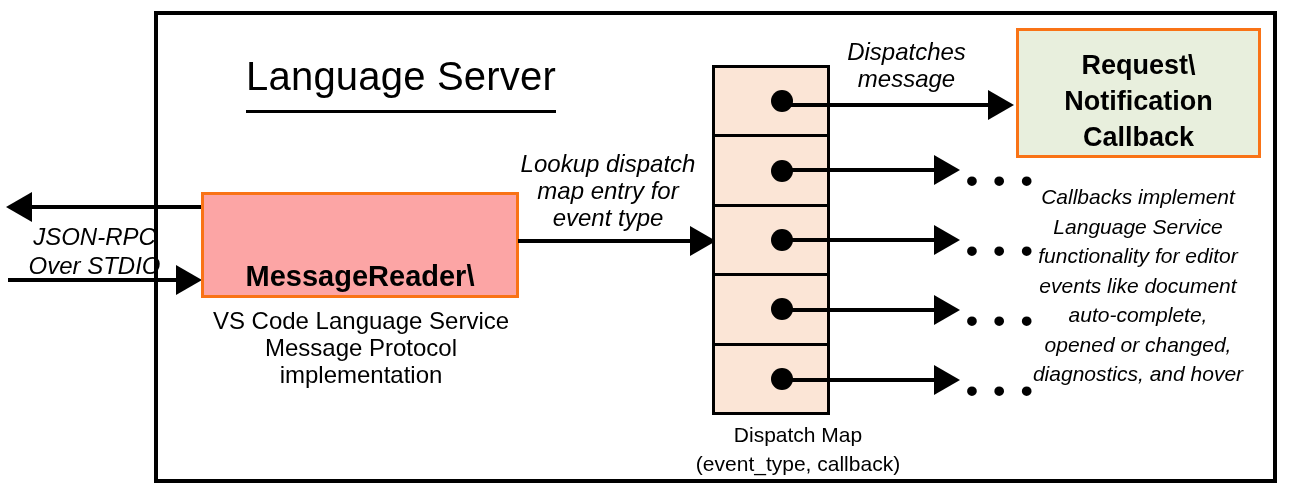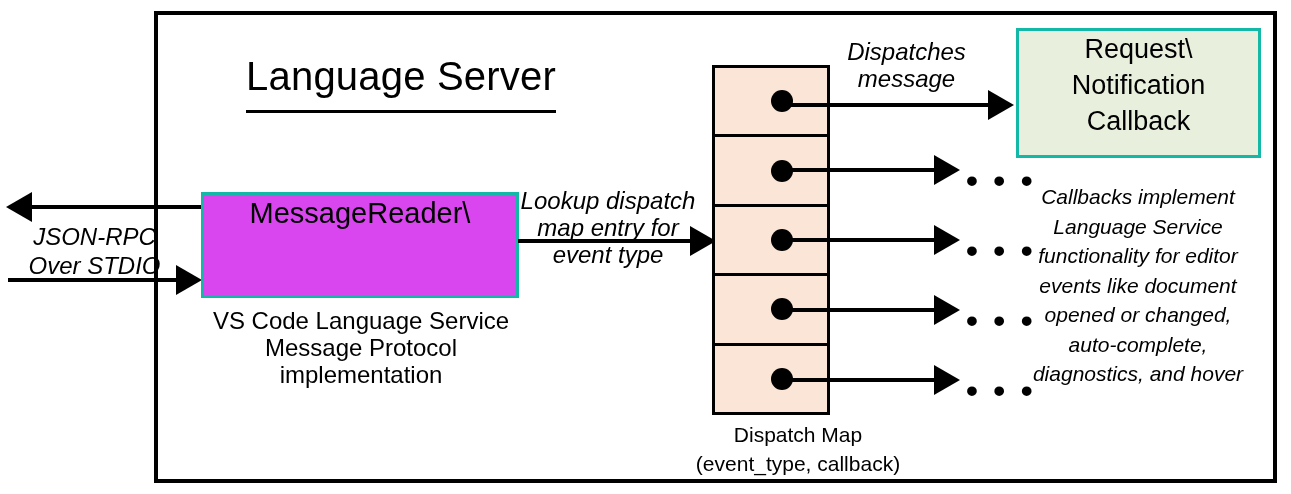--- a/index.html
+++ b/index.html
@@ -33,29 +33,30 @@
   }
   .title .t-underline{
     display:inline-block;
     border-bottom:3px solid #000;
     padding-bottom:10px;
   }
 
   
   .node-box{
     position:absolute;
-    border:3px solid #14b8a6;
+    border:3px solid #f97316;
     display:flex;
-    align-items:flex-start;
+    align-items:flex-end;
     justify-content:center;
     text-align:center;
+    font-weight:bold;
   }
   .box-reader{
     left:201px;top:192px;width:318px;height:106px;
-    background:#d946ef;
+    background:#fca5a5;
     font-size:29px;line-height:37px;
   }
   .box-callback{
     left:1016px;top:28px;width:245px;height:130px;
     background:#e8efdd;
     font-size:27px;line-height:36px;
   }
 
   
   .caption{
@@ -70,21 +71,21 @@
 
   
   .edge-label{
     position:absolute;
     font-style:italic;
     text-align:center;
     font-size:24px;
     line-height:27px;
   }
   .lbl-jsonrpc{left:22px;top:222px;width:145px;line-height:29px;}
-  .lbl-lookup{left:518px;top:150px;width:180px;margin-top:37px;}
+  .lbl-lookup{left:518px;top:150px;width:180px;}
   .lbl-dispatch{left:834px;top:38px;width:145px;}
 
   
   .dispatch-map{
     position:absolute;
     left:712px;top:65px;width:118px;height:350px;
     border:3px solid #000;
     background:#fbe5d6;
     display:flex;flex-direction:column;
   }
@@ -219,18 +220,18 @@
       <div>Request\</div>
       <div>Notification</div>
       <div>Callback</div>
     </div>
   </div>
   <div class="caption cap-callback">
     <div>Callbacks implement</div>
     <div>Language Service</div>
     <div>functionality for editor</div>
     <div>events like document</div>
+    <div>auto-complete,</div>
     <div>opened or changed,</div>
-    <div>auto-complete,</div>
     <div>diagnostics, and hover</div>
   </div>
 
 </div>
 
 </body></html>

